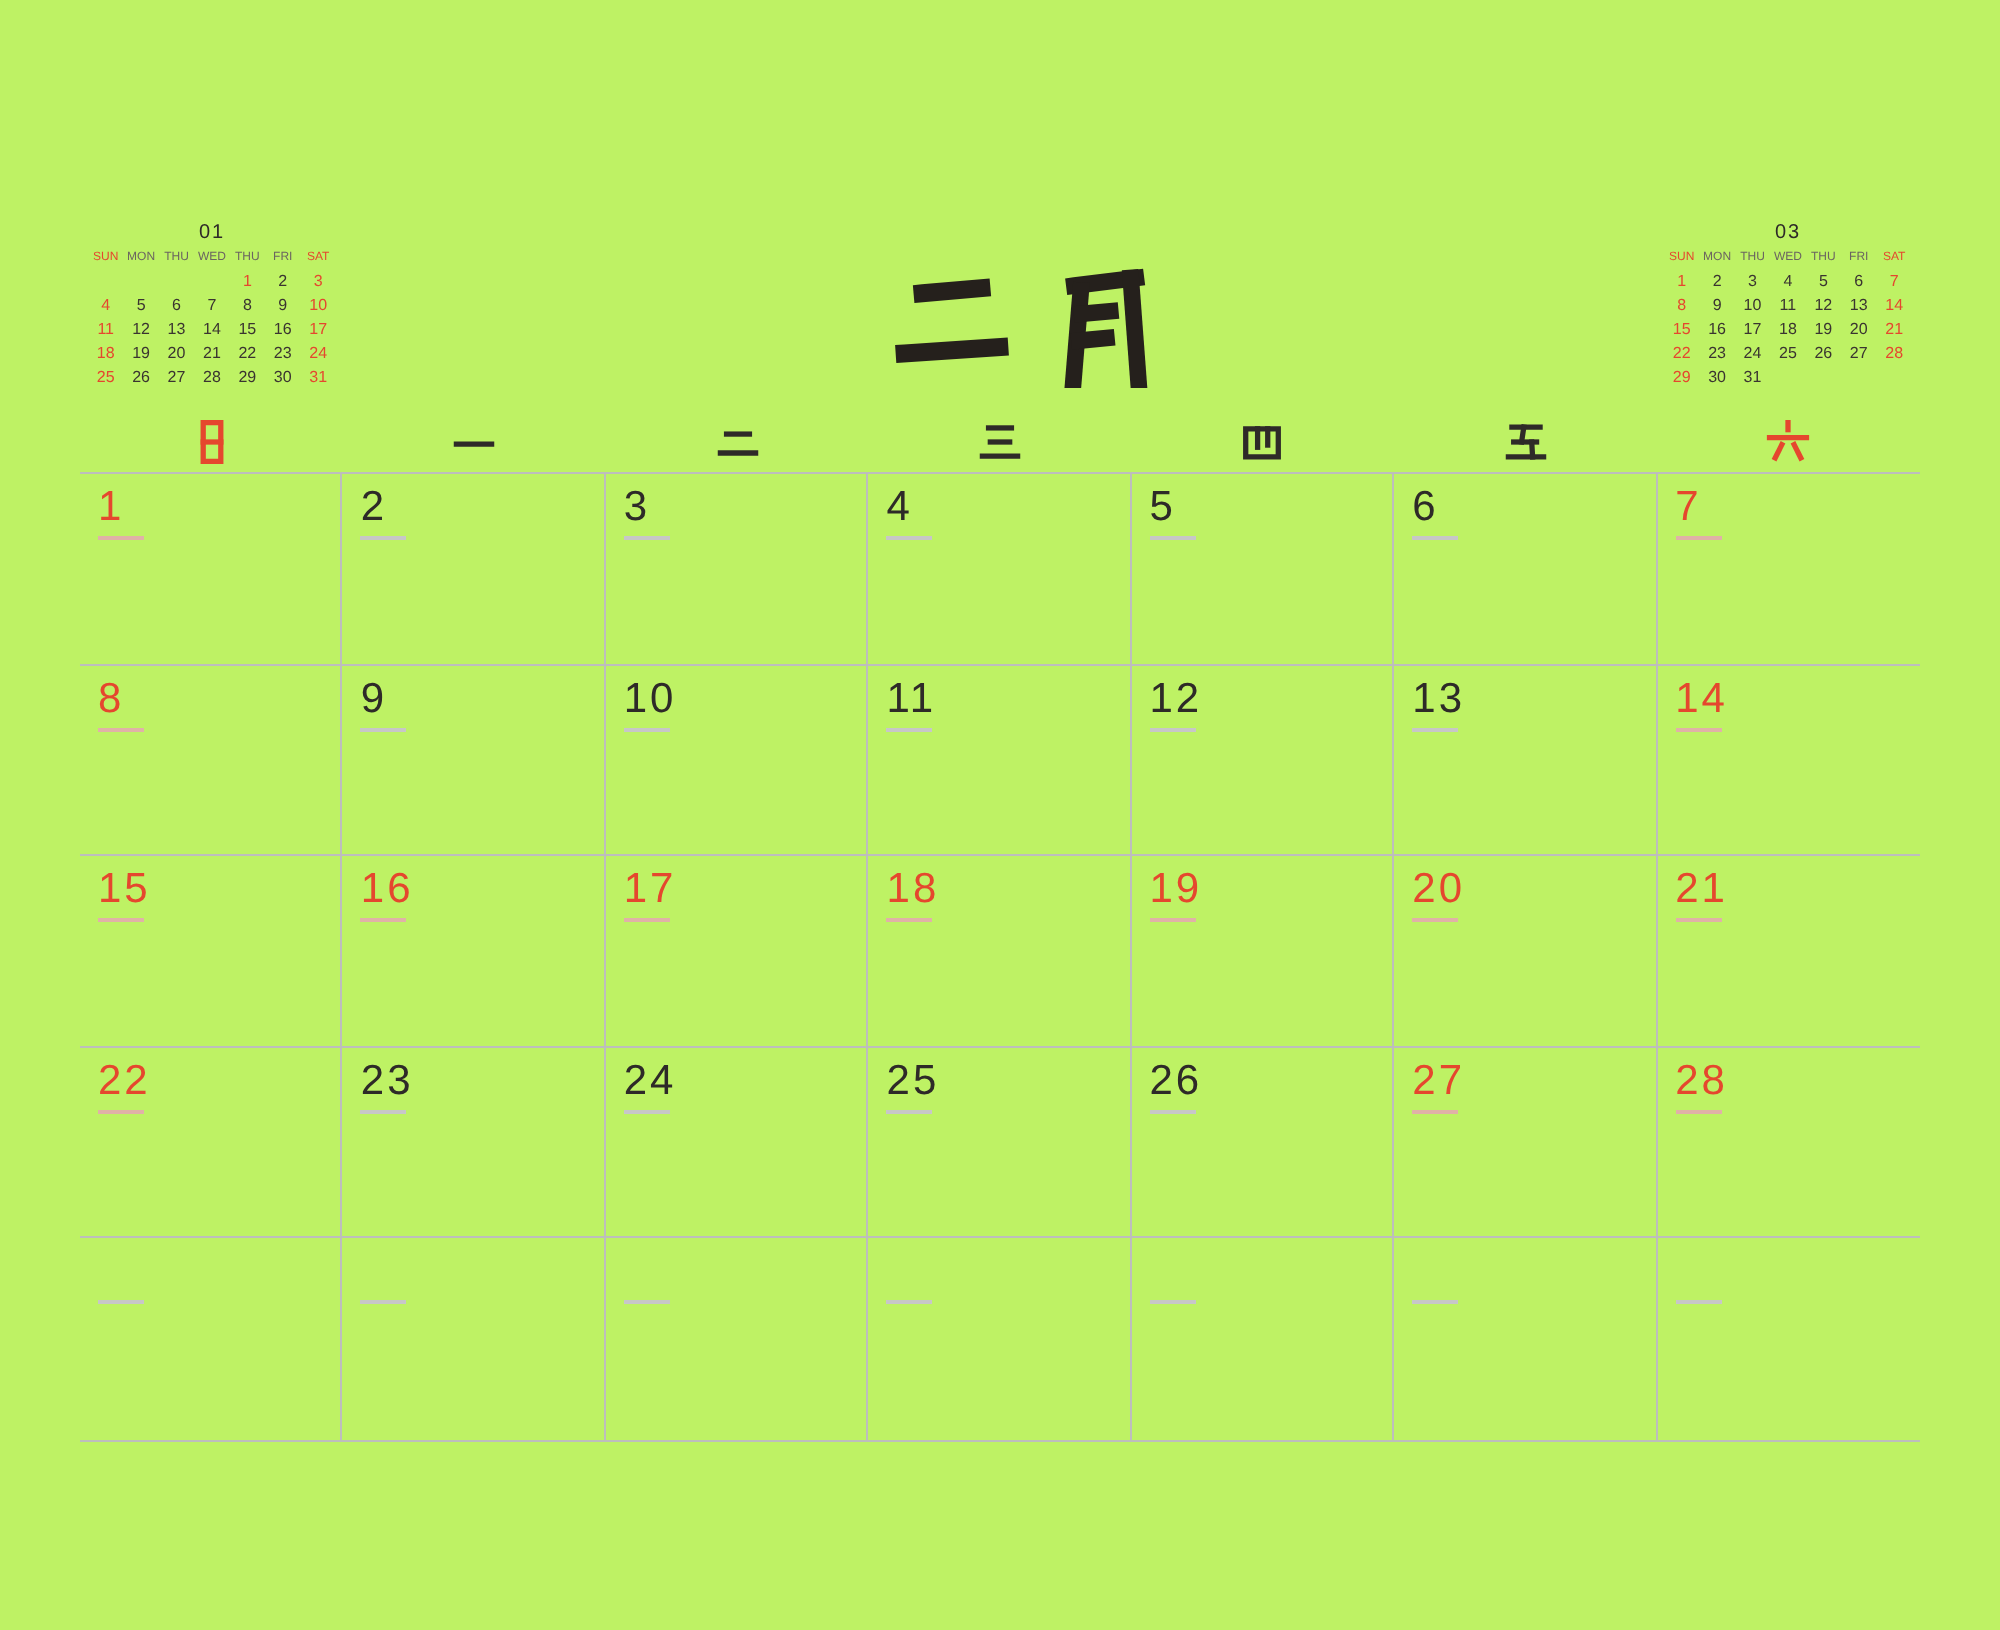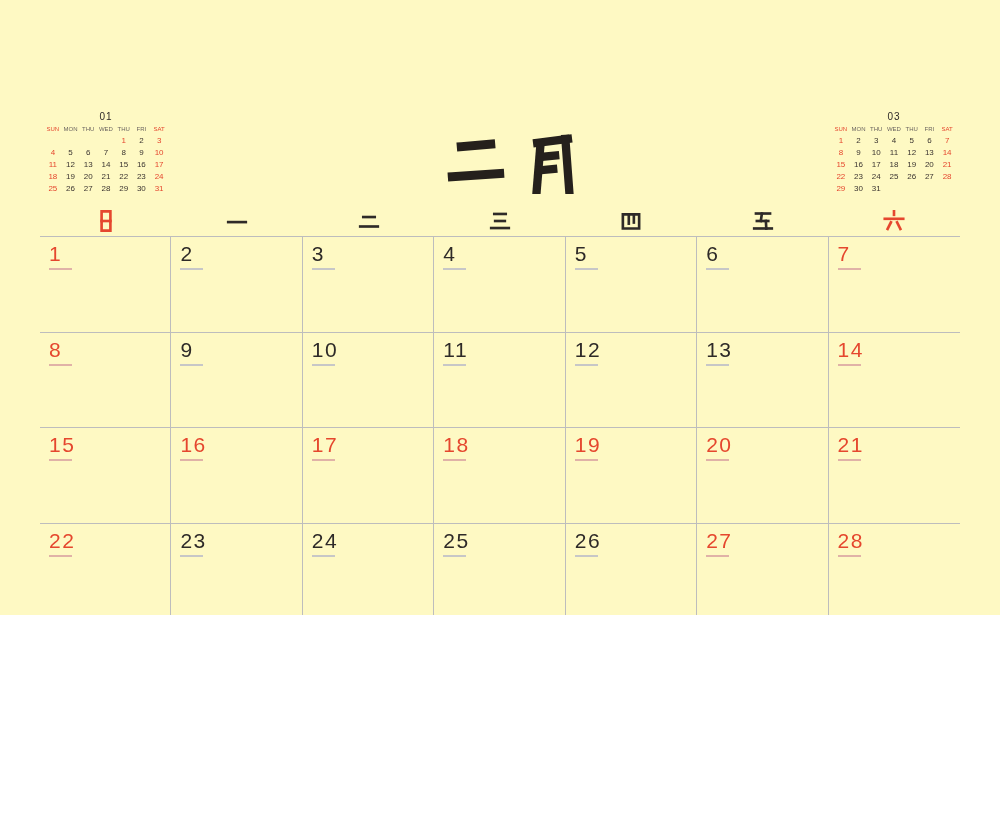--- a/index.html
+++ b/index.html
@@ -5,21 +5,21 @@
   :root{
     --red:#e5472e;
     --ink:#2e2a28;
     --title-ink:#25201c;
     --grid:#bdbdbd;
     --underline:#c7c7c7;
     --underline-red:#e0b2a7;
   }
   html,body{margin:0;padding:0;background:#ffffff;}
   .page{
-    position:relative;width:1000px;height:615px;background:#fef9c3;
+    position:relative;width:1000px;height:815px;background:#bef264;
     font-family:"Liberation Sans", sans-serif;overflow:hidden;
   }
   
   .mini{position:absolute;top:110px;width:124px;}
   .mini-left{left:44px;}
   .mini-right{left:832px;}
   .mini-month{
     text-align:center;font-size:10px;letter-spacing:1px;color:var(--ink);
     height:14px;line-height:14px;
   }

